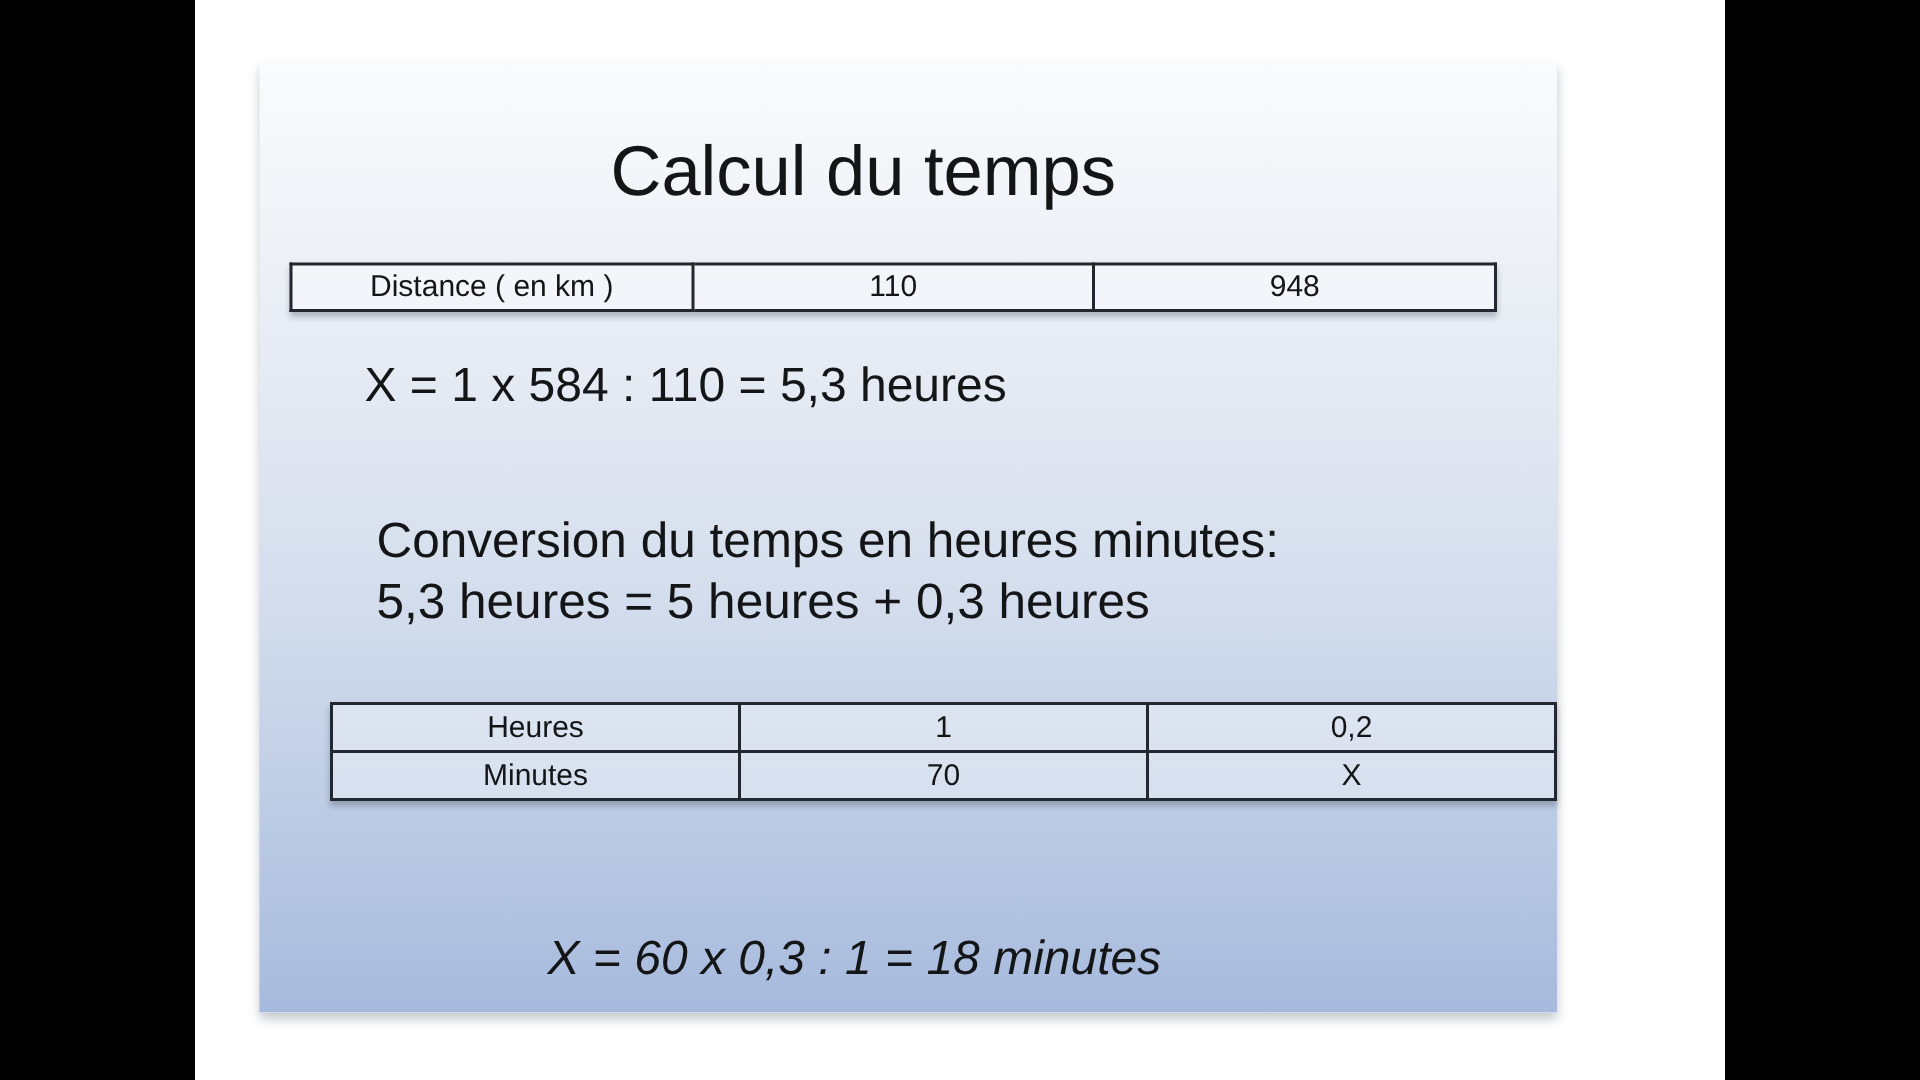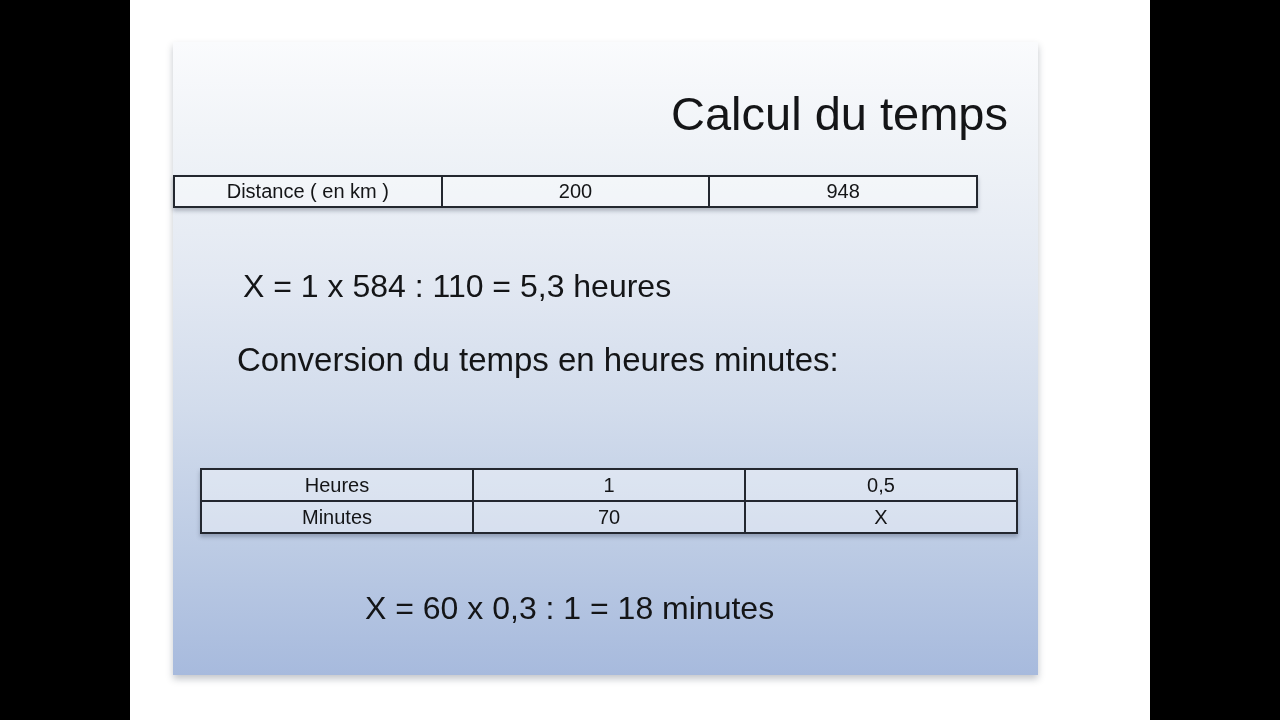--- a/index.html
+++ b/index.html
@@ -47,32 +47,33 @@
       #a7badd 100%);
     box-shadow: 0 4px 7px rgba(40,50,70,0.28);
     color: #141517;
   }
   .title {
     position: absolute;
     top: 44px;
     left: 0;
     width: 100%;
     margin: 0;
-    text-align: right;
+    text-align: center;
     transform: translateX(-30px);
     font-size: 47px;
     font-weight: 400;
     letter-spacing: 0px;
     color: #141517;
   }
   table.conv {
     position: absolute;
     border-collapse: collapse;
     table-layout: fixed;
     box-shadow: 0 3px 4px rgba(40,50,70,0.30);
+    margin-left: 20px;
   }
   table.conv td {
     border: 2px solid #23272f;
     background: rgba(255,255,255,0.38);
     text-align: center;
     vertical-align: middle;
     font-size: 20px;
     color: #141517;
     padding: 0;
   }
@@ -92,58 +93,59 @@
   table.t2 td { height: 30px; width: 33.33%; }
   table.t2 { border: 1px solid #23272f; }
   .line {
     position: absolute;
     margin: 0;
     font-size: 32px;
     font-weight: 400;
     white-space: nowrap;
     color: #141517;
   }
-  .formula1 { left: 70px; top: 226px; }
-  .convblock { left: 64px; top: 297px; line-height: 41px; font-size: 33px; }
-  .formula2 { left: 192px; top: 548px; }
+  .formula1 { left: 70px; top: 196px; }
+  .convblock { left: 78px; top: 297px; line-height: 41px; font-size: 33px; }
+  .formula2 { left: 192px; top: 578px; font-style: italic; }
 </style>
 </head>
 <body>
 
 <div class="frame">
 
   <div class="letterbox left"></div>
 
   <div class="canvas">
     <div class="slide">
 
       <h1 class="title">Calcul du temps</h1>
 
       <table class="conv t1">
         <tbody>
           <tr>
             <td>Distance ( en km )</td>
-            <td>200</td>
+            <td>110</td>
             <td>948</td>
           </tr>
         </tbody>
       </table>
 
       <p class="line formula1">X = 1 x 584 : 110 = 5,3 heures</p>
 
       <div class="line convblock">
         <div>Conversion du temps en heures minutes:</div>
+        <div>5,3 heures = 5 heures + 0,3 heures</div>
       </div>
 
       <table class="conv t2">
         <tbody>
           <tr>
             <td>Heures</td>
             <td>1</td>
-            <td>0,5</td>
+            <td>0,2</td>
           </tr>
           <tr>
             <td>Minutes</td>
             <td>70</td>
             <td>X</td>
           </tr>
         </tbody>
       </table>
 
       <p class="line formula2">X = 60 x 0,3 : 1 = 18 minutes</p>

